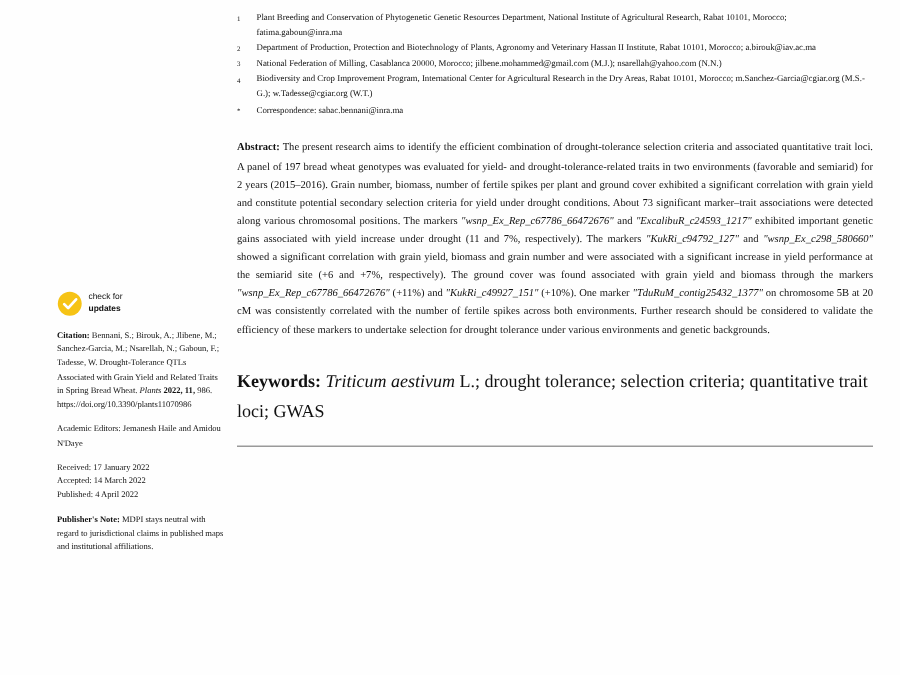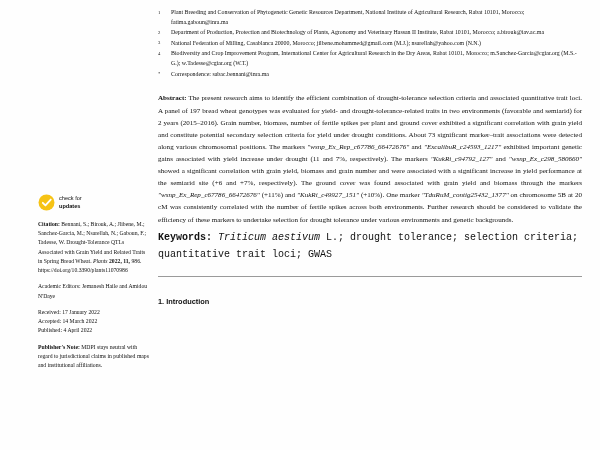--- a/index.html
+++ b/index.html
@@ -89,25 +89,24 @@
     margin-top: 13px;
     font-size: 7.05px;
     line-height: 1.72;
     text-align: justify;
     color: #111;
   }
   .abstract b { font-weight: bold; }
   .abstract i { font-style: italic; }
 
   .keywords {
-    margin-top: 3px;
-    font-size: 10px;
+    margin-top: 18px;
+    font-size: 12px;
     line-height: 1.7;
     color: #111;
-    font-family: Liberation Mono, monospace;
   }
   .keywords b { font-weight: bold; }
   .keywords i { font-style: italic; }
 
   .rule {
     margin-top: 13px;
     height: 1px;
     background: #9a9a9a;
     width: 100%;
   }
@@ -197,17 +196,16 @@
     <div class="abstract">
       <b>Abstract:</b><span> The present research aims to identify the efficient combination of drought-tolerance selection criteria and associated quantitative trait loci. A panel of 197 bread wheat genotypes was evaluated for yield- and drought-tolerance-related traits in two environments (favorable and semiarid) for 2 years (2015–2016). Grain number, biomass, number of fertile spikes per plant and ground cover exhibited a significant correlation with grain yield and constitute potential secondary selection criteria for yield under drought conditions. About 73 significant marker–trait associations were detected along various chromosomal positions. The markers </span><i>"wsnp_Ex_Rep_c67786_66472676"</i><span> and </span><i>"ExcalibuR_c24593_1217"</i><span> exhibited important genetic gains associated with yield increase under drought (11 and 7%, respectively). The markers </span><i>"KukRi_c94792_127"</i><span> and </span><i>"wsnp_Ex_c298_580660"</i><span> showed a significant correlation with grain yield, biomass and grain number and were associated with a significant increase in yield performance at the semiarid site (+6 and +7%, respectively). The ground cover was found associated with grain yield and biomass through the markers </span><i>"wsnp_Ex_Rep_c67786_66472676"</i><span> (+11%) and </span><i>"KukRi_c49927_151"</i><span> (+10%). One marker </span><i>"TduRuM_contig25432_1377"</i><span> on chromosome 5B at 20 cM was consistently correlated with the number of fertile spikes across both environments. Further research should be considered to validate the efficiency of these markers to undertake selection for drought tolerance under various environments and genetic backgrounds.</span>
     </div>
 
     <div class="keywords">
       <b>Keywords:</b><i> Triticum aestivum</i><span> L.; drought tolerance; selection criteria; quantitative trait loci; GWAS</span>
     </div>
 
     <div class="rule"></div>
 
-    <div class="section-title">1. Introduction</div>
 
 
   </div>
 </div>
 
 </body></html>

